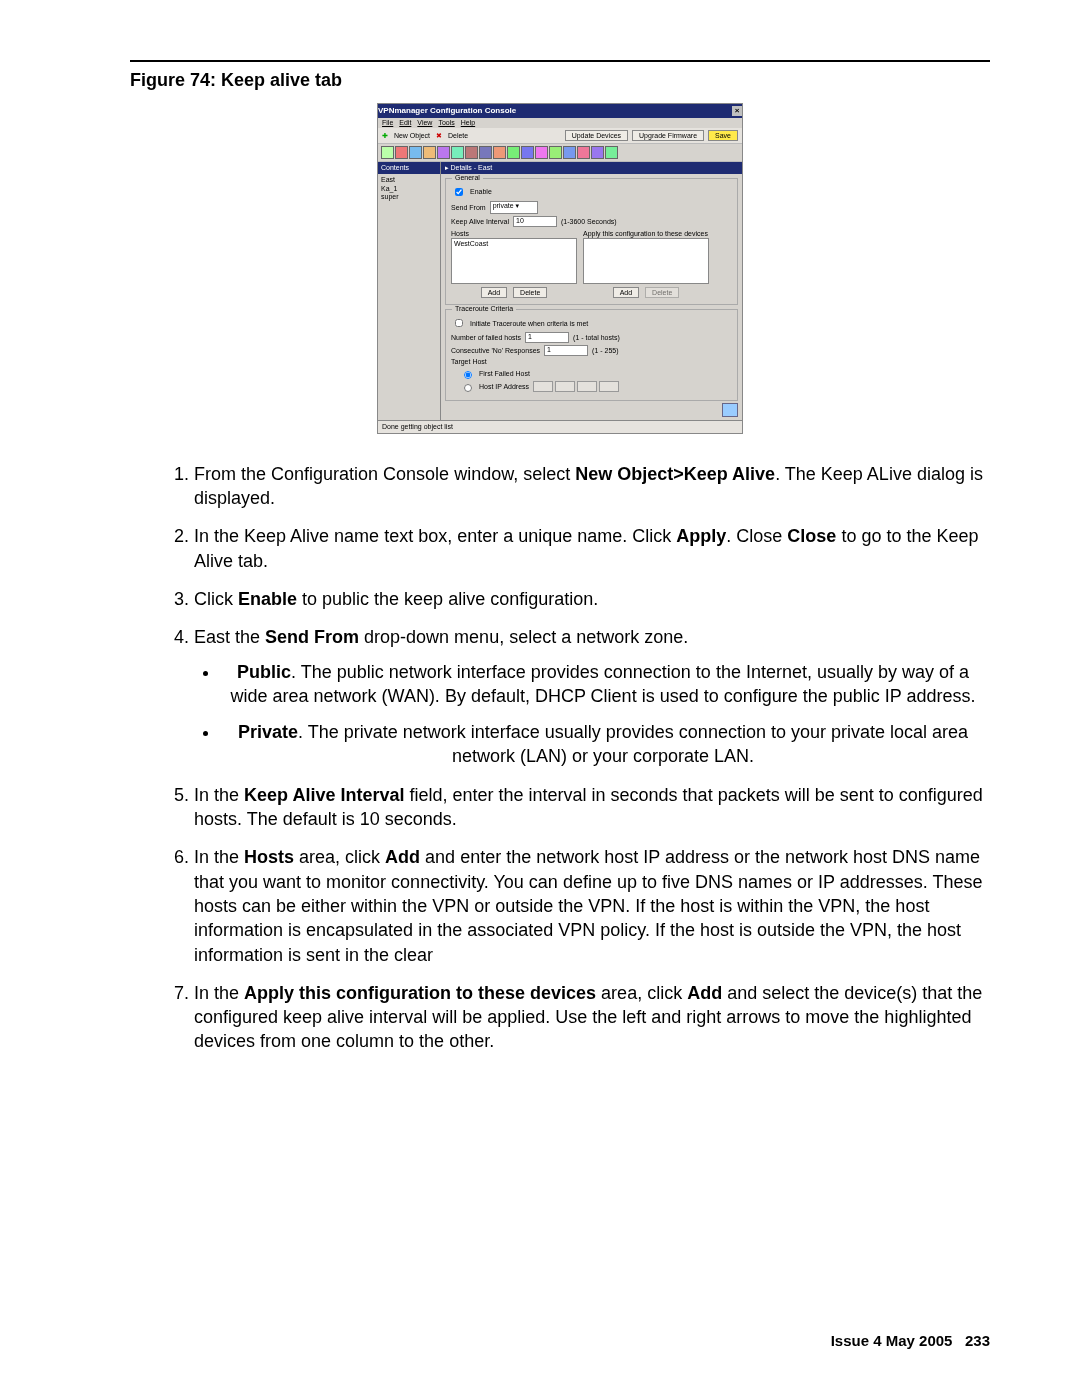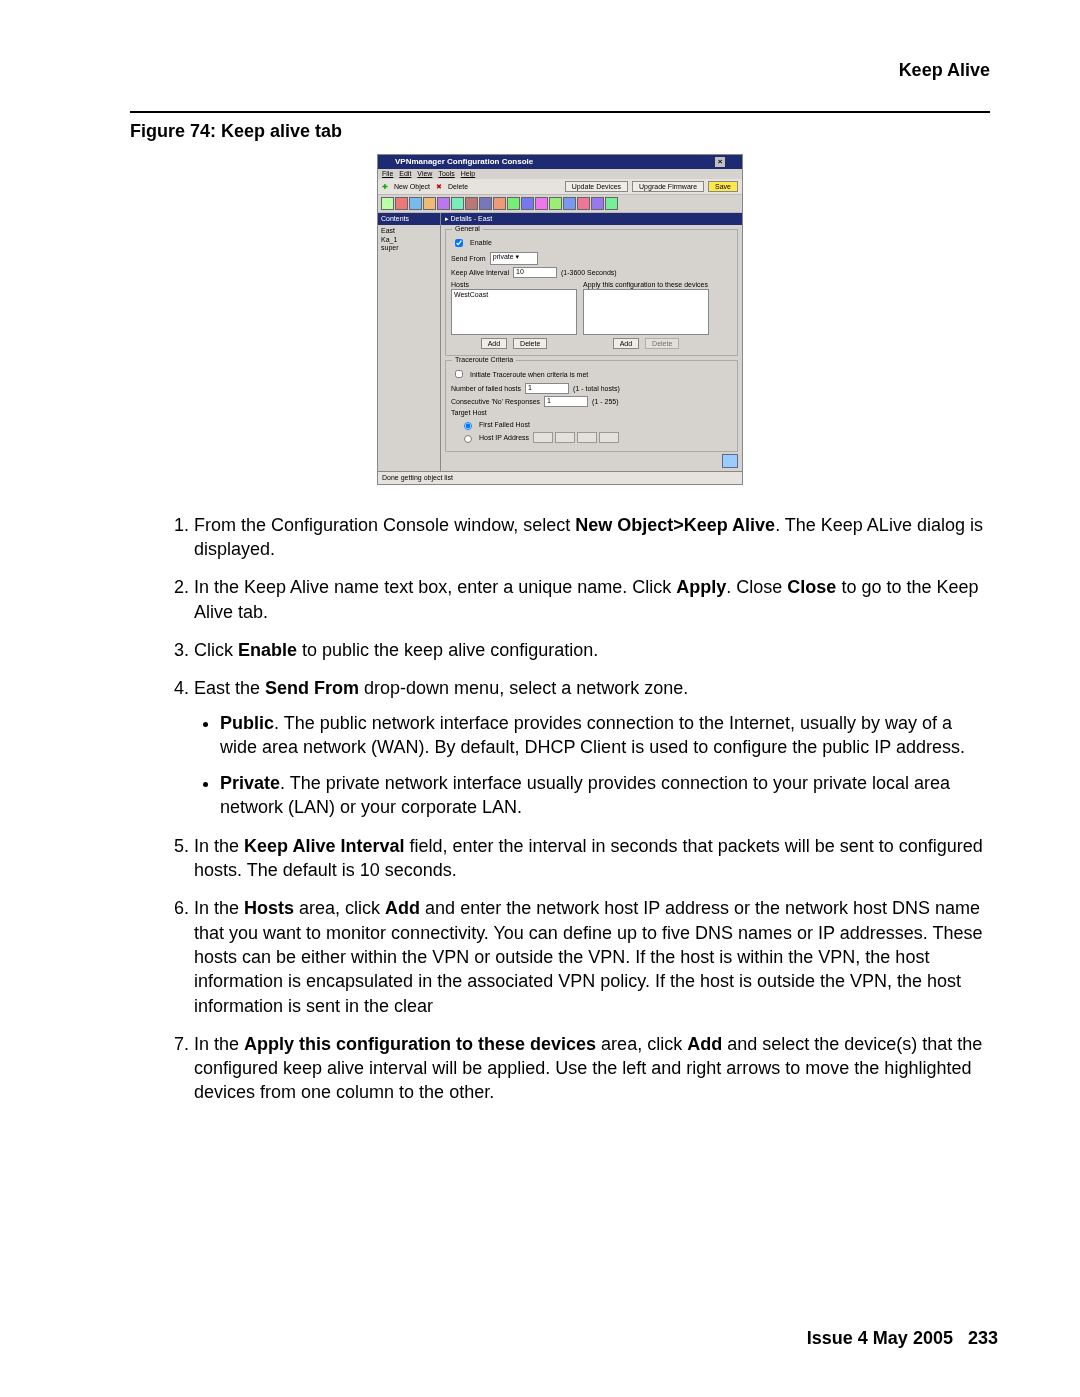--- a/index.html
+++ b/index.html
@@ -42,21 +42,21 @@
     width: 364px;
     border: 1px solid #888;
     background: #d6d3ce;
     font-size: 7px;
     color: #000;
     line-height: 1.1;
   }
   .title-bar {
     background: #1e2b72;
     color: #fff;
-    padding: 2px 17px;
+    padding: 2px 0;
     font-weight: bold;
     display: flex;
     justify-content: space-between;
     align-items: center;
     font-size: 8px;
   }
   .title-bar .x {
     background: #c0c0c0;
     color: #000;
     width: 10px;
@@ -199,37 +199,37 @@
     font-size: 18px;
     line-height: 1.35;
     padding-left: 60px;
     margin: 4px;
   }
   ol.steps > li { margin-bottom: 14px; }
   ul.bullets {
     list-style: disc;
     padding-left: 26px;
     margin: 10px 0 2px 0;
+    text-align: center;
   }
   ul.bullets li { margin-bottom: 12px; }
   .bold { font-weight: bold; }
 
   .footer {
     position: absolute;
     bottom: 48px;
-    right: 82px;
-    font-size: 18px;
+    right: 90px;
+    font-size: 15px;
   }
   .footer .bold { font-weight: bold; }
 </style>
 </head>
 <body>
 
 <div class="page">
-  <div class="header-right">Keep Alive</div>
   <hr class="rule">
   <div class="fig-caption">Figure 74: Keep alive tab</div>
 
   <div class="screenshot-wrap">
     <div class="app">
       <div class="title-bar">
         <span>VPNmanager Configuration Console</span>
         <span class="x">×</span>
       </div>
       <div class="menubar">

